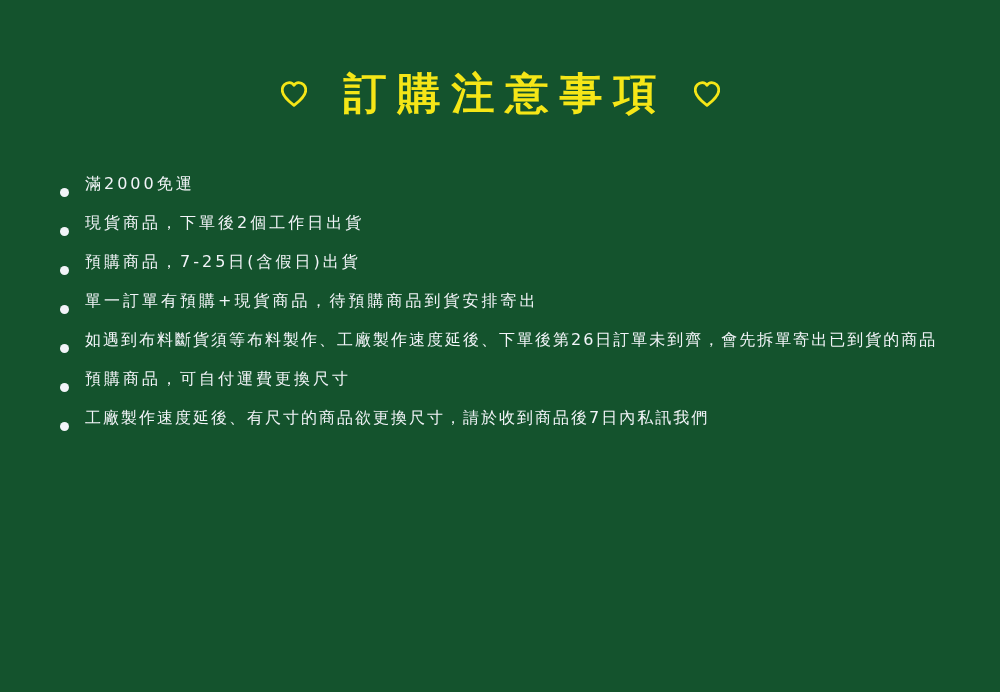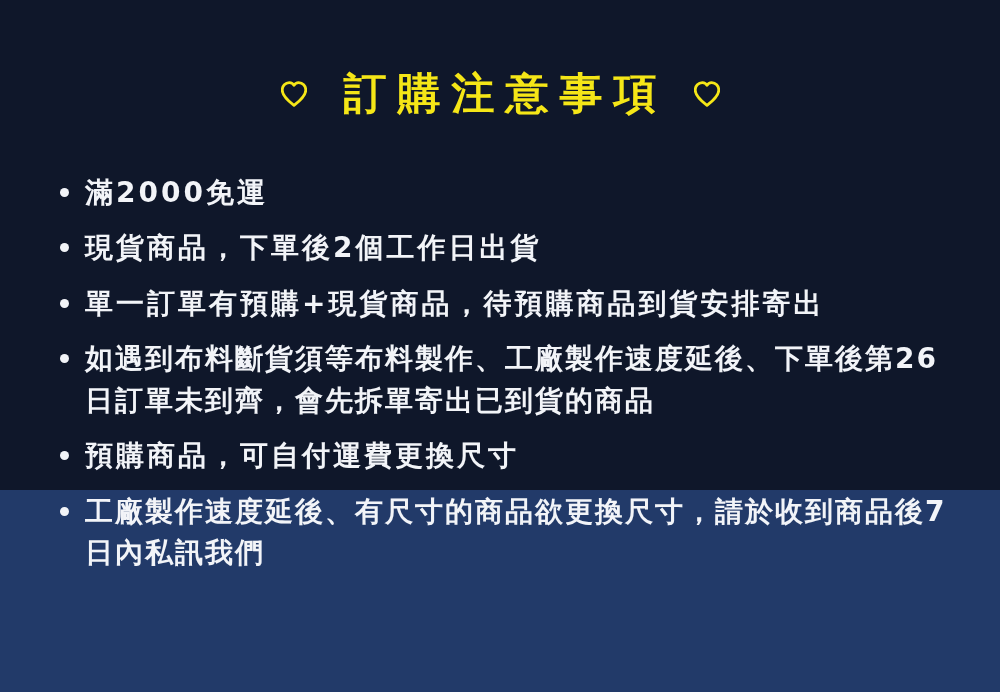--- a/index.html
+++ b/index.html
@@ -10,23 +10,23 @@
   body {
     width: 1000px;
     height: 692px;
     overflow: hidden;
     background: #223A69;
     font-family: "DejaVu Sans", "Liberation Sans", sans-serif;
   }
   .notice-card {
     position: relative;
     width: 1000px;
-    height: 490px;
+    height: 692px;
     box-sizing: border-box;
-    background: #0f172a;
+    background: #14532d;
   }
   .title-row {
     position: absolute;
     top: 72px;
     left: 0;
     width: 1000px;
     display: flex;
     align-items: center;
     justify-content: center;
     gap: 26px;
@@ -73,22 +73,22 @@
     width: 9px;
     height: 9px;
     margin-top: 16px;
     margin-right: 16px;
     border-radius: 50%;
     background: #F2F4F8;
   }
   .bullet-text {
     flex: 1 1 auto;
     color: #F2F4F8;
-    font-size: 28px;
-    font-weight: 700;
+    font-size: 16px;
+    font-weight: 400;
     line-height: 1.48;
     letter-spacing: 3px;
     word-break: break-word;
   }
   .bullet-item.wrap .bullet-text {
     letter-spacing: 2px;
   }
 </style>
 </head>
 <body>
@@ -113,20 +113,24 @@
     <li class="bullet-item">
       <span class="bullet-dot"></span>
       <span class="bullet-text">滿2000免運</span>
     </li>
     <li class="bullet-item">
       <span class="bullet-dot"></span>
       <span class="bullet-text">現貨商品，下單後2個工作日出貨</span>
     </li>
     <li class="bullet-item">
       <span class="bullet-dot"></span>
+      <span class="bullet-text">預購商品，7-25日(含假日)出貨</span>
+    </li>
+    <li class="bullet-item">
+      <span class="bullet-dot"></span>
       <span class="bullet-text">單一訂單有預購+現貨商品，待預購商品到貨安排寄出</span>
     </li>
     <li class="bullet-item wrap">
       <span class="bullet-dot"></span>
       <span class="bullet-text">如遇到布料斷貨須等布料製作、工廠製作速度延後、下單後第26日訂單未到齊，會先拆單寄出已到貨的商品</span>
     </li>
     <li class="bullet-item">
       <span class="bullet-dot"></span>
       <span class="bullet-text">預購商品，可自付運費更換尺寸</span>
     </li>

